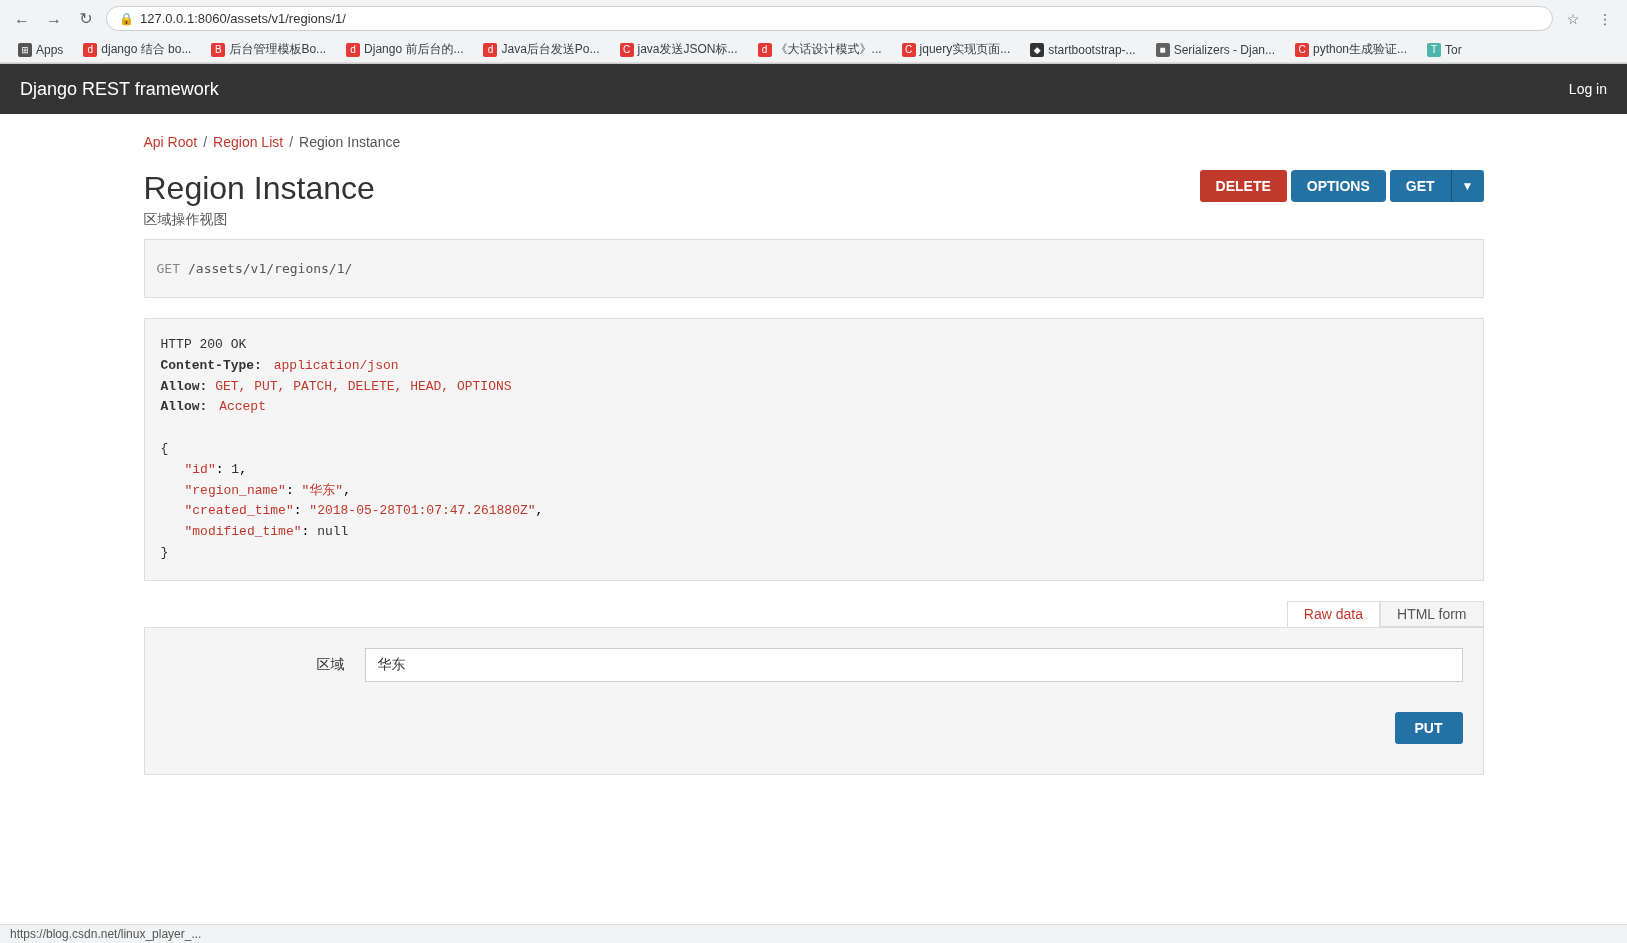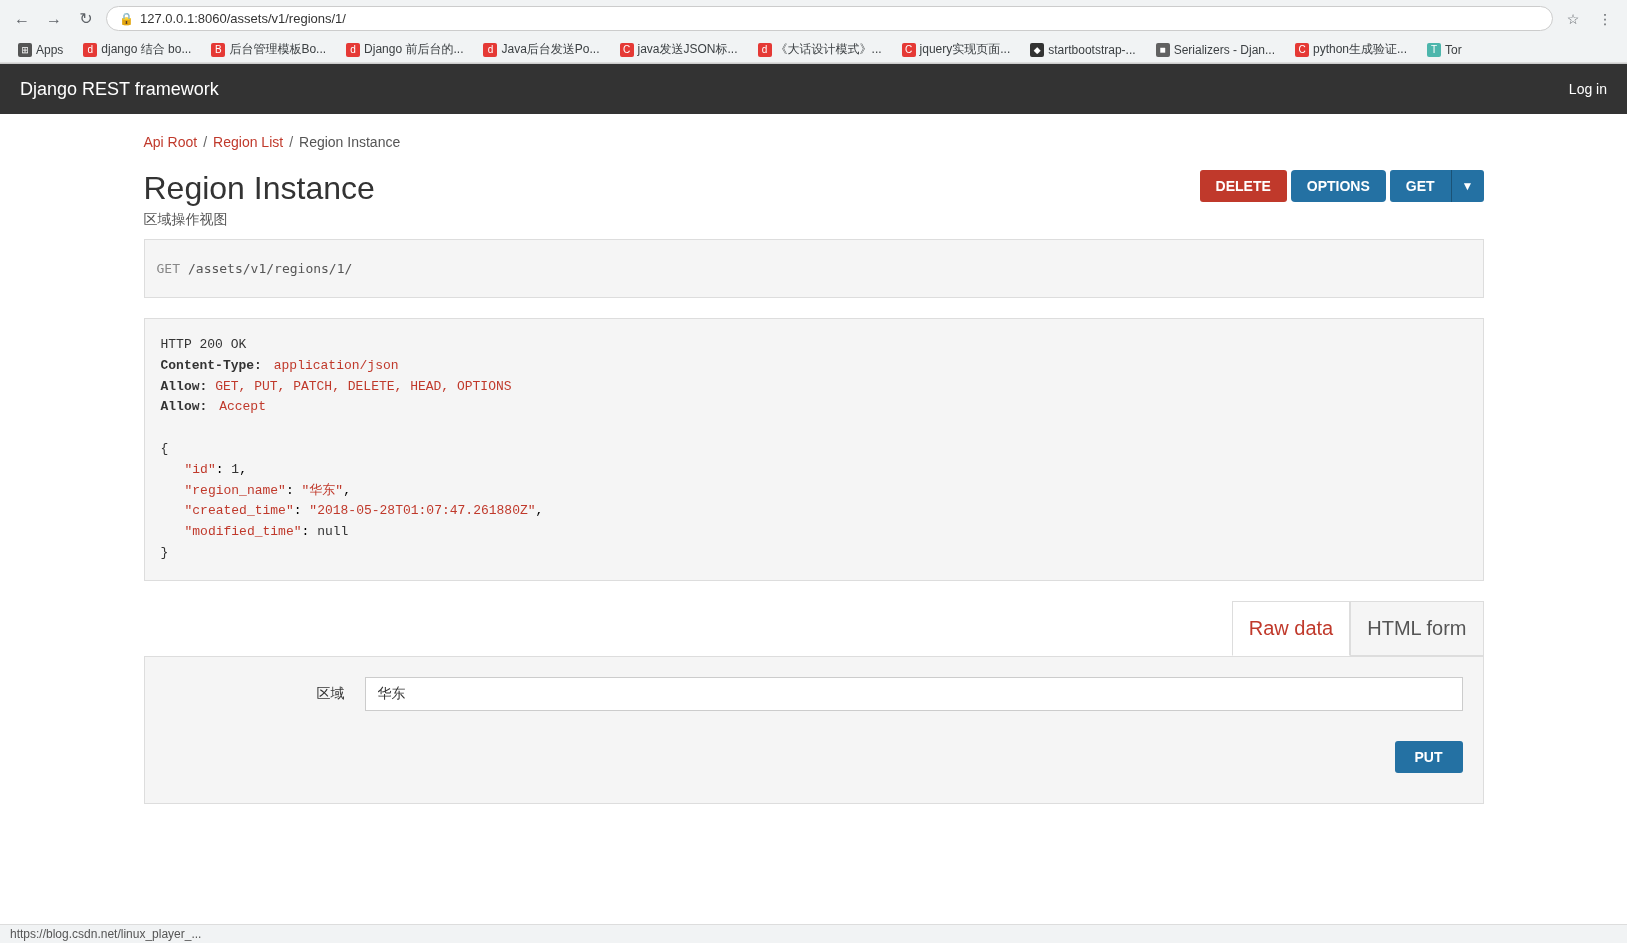--- a/index.html
+++ b/index.html
@@ -231,23 +231,23 @@
     .json-null { color: #333; }
 
     
     .form-tabs {
       display: flex;
       justify-content: flex-end;
       gap: 0;
       margin-bottom: 0;
     }
     .form-tab {
-      padding: 15px 16px;
-      cursor: pointer;
-      font-size: 20px;
+      padding: 4px 16px;
+      cursor: pointer;
+      font-size: 14px;
       border: 1px solid #ddd;
       background: #f5f5f5;
       color: #555;
     }
     .form-tab.active {
       color: #c0392b;
       background: #fff;
       border-bottom: 1px solid #fff;
     }
 

